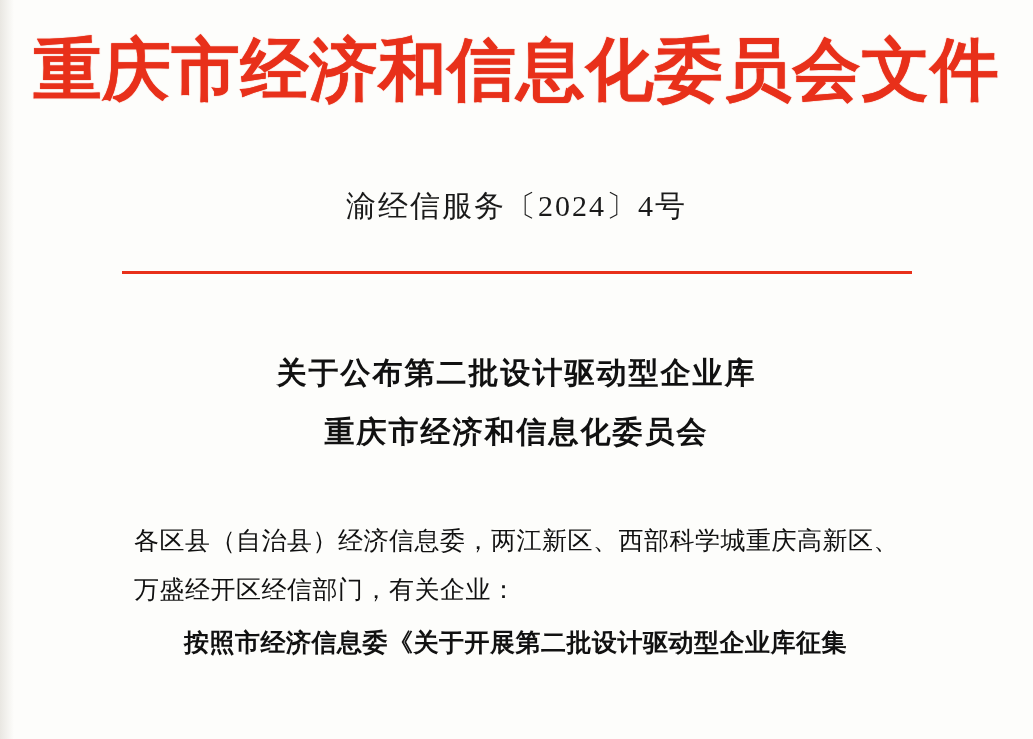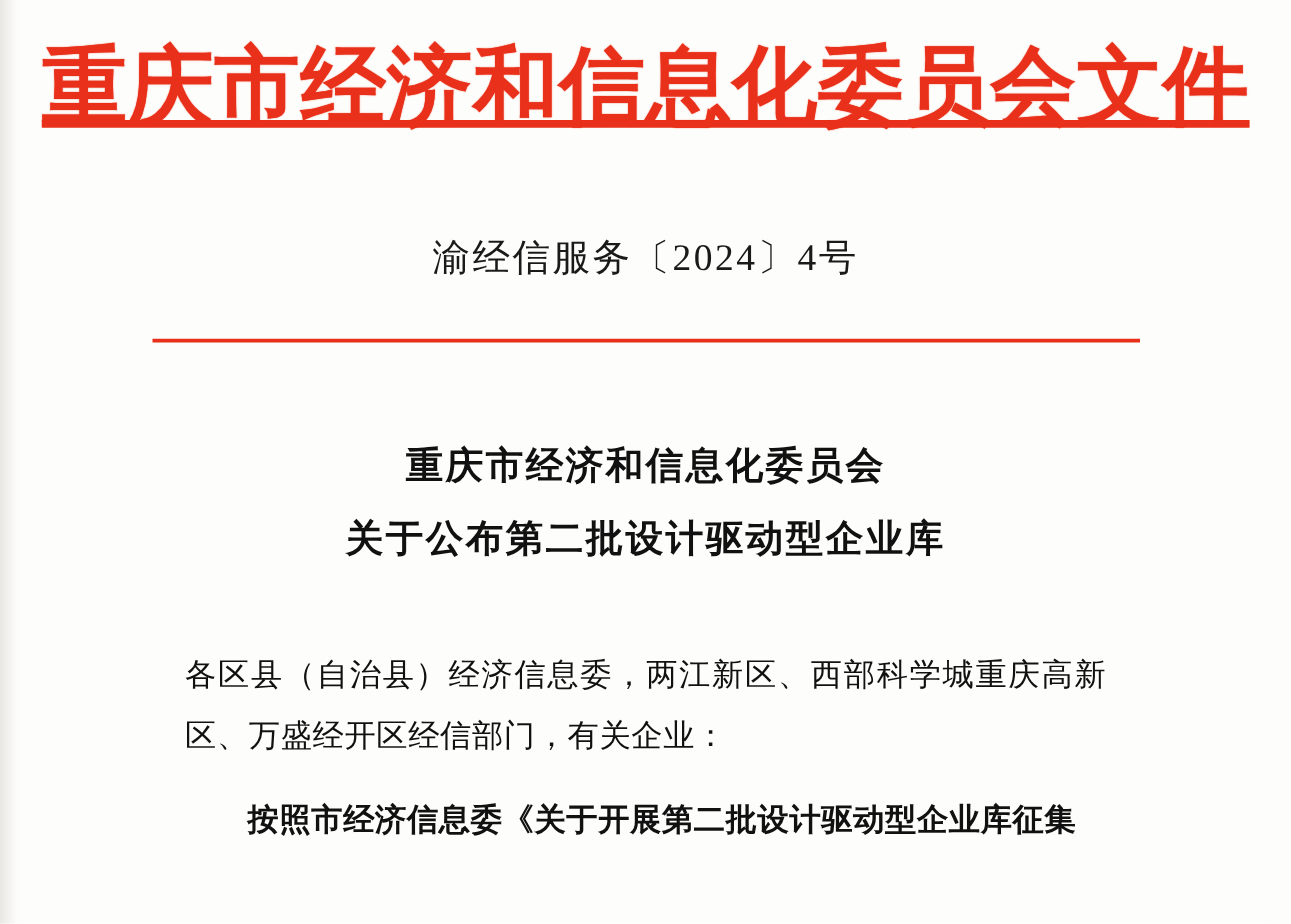--- a/index.html
+++ b/index.html
@@ -35,21 +35,20 @@
   }
   .doc-title-red {
     color: #e8301a;
     font-family: "DejaVu Serif", "Liberation Serif", serif;
     font-weight: bold;
     font-size: 68px;
     letter-spacing: 1px;
     line-height: 1.15;
     white-space: nowrap;
     text-shadow: 0 0 1px #e8301a;
-    text-decoration: underline;
   }
   .doc-number {
     margin-top: 78px;
     text-align: center;
     font-size: 30px;
     color: #1a1a1a;
     letter-spacing: 2px;
     font-family: "Liberation Serif", serif;
   }
   .red-rule {
@@ -73,43 +72,43 @@
   }
   .body-block {
     margin: 56px 130px 0 130px;
     font-size: 25px;
     line-height: 1.95;
     color: #111111;
     letter-spacing: 0.5px;
     text-align: justify;
   }
   .body-block p {
-    margin: 18px;
+    margin: 4px;
   }
   .indent {
     text-indent: 50px;
     font-weight: bold;
   }
 </style>
 </head>
 <body>
 
 <div class="page">
 
   <div class="doc-header">
     <div class="doc-title-red">重庆市经济和信息化委员会文件</div>
   </div>
 
   <div class="doc-number">渝经信服务〔2024〕4号</div>
 
   <div class="red-rule"></div>
 
   <div class="notice-title">
+    <div>关于公布第二批设计驱动型企业库</div>
     <div>重庆市经济和信息化委员会</div>
-    <div>关于公布第二批设计驱动型企业库</div>
   </div>
 
   <div class="body-block">
     <p>各区县（自治县）经济信息委，两江新区、西部科学城重庆高新区、万盛经开区经信部门，有关企业：</p>
     <p class="indent">按照市经济信息委《关于开展第二批设计驱动型企业库征集</p>
   </div>
 
 </div>
 
 </body></html>

